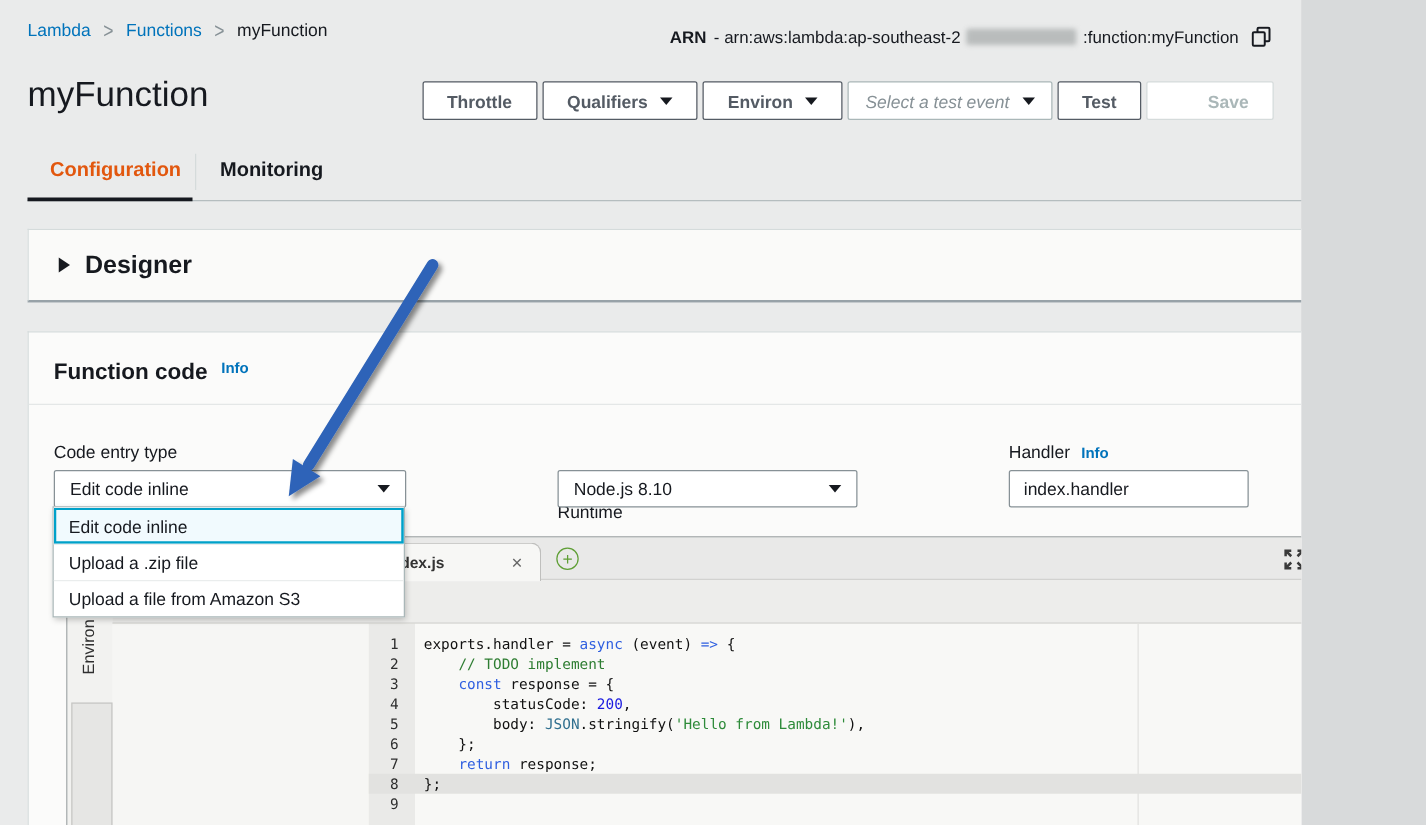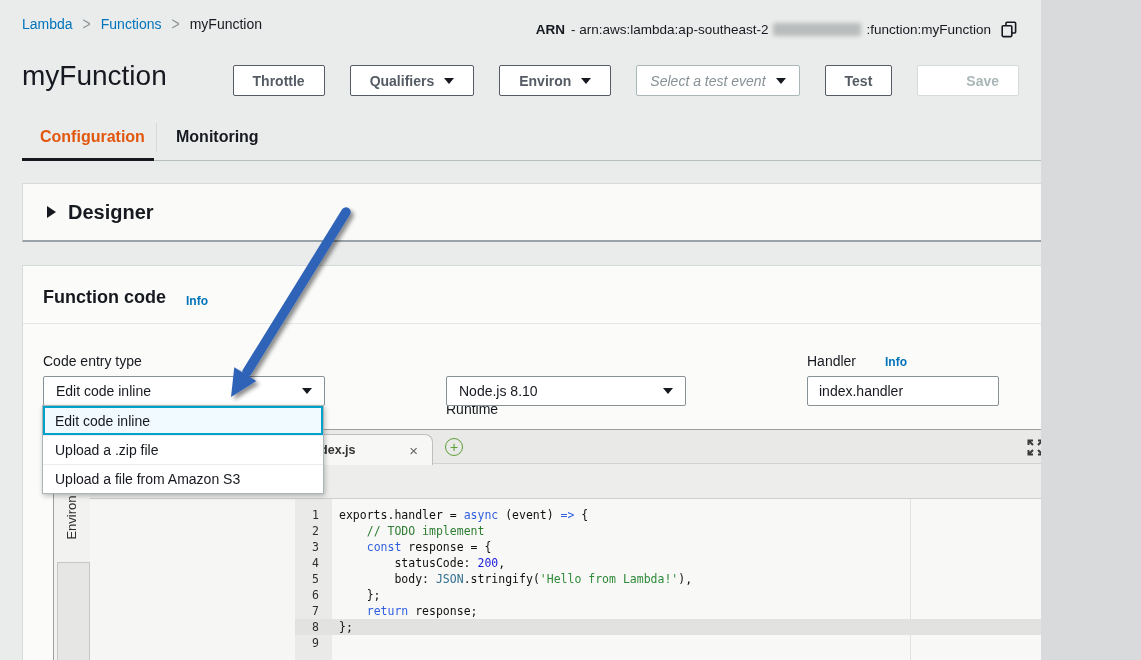--- a/index.html
+++ b/index.html
@@ -14,21 +14,21 @@
   .crumb-link{ color:#0073bb; cursor:pointer;}
   .crumb-sep{ color:#879196; font-size:14px; transform:scaleY(1.25); }
   .crumb-current{ color:#16191f; }
   
   .arn{ position:absolute; top:21px; right:24px; display:flex; align-items:center; gap:4px; font-size:13.5px; color:#16191f;}
   .arn b{ margin-right:2px;margin-left:16px; }
   .arn-redacted{ width:88px; height:13px; background:#b9bcbc; border-radius:2px; filter:blur(2px); margin:0 1px;}
   .copy-icon{ margin-left:6px; cursor:pointer; display:flex; }
   
   .page-title{ position:absolute; left:22px; top:60px; font-size:28px; font-weight:400; color:#16191f;}
-  .toolbar{ position:absolute; top:65px; right:22px; display:flex; gap:25px; border-radius:11px;}
+  .toolbar{ position:absolute; top:65px; right:22px; display:flex; gap:4px; border-radius:11px;}
   .btn{ background:#fff; border:1px solid #545b64; color:#545b64; font-weight:bold; font-size:14px;
         height:31px; padding:0 19px; display:flex; align-items:center; gap:10px; border-radius:2px; cursor:pointer; white-space:nowrap;}
   .btn .caret{ border-top-color:#16191f; }
   .btn-select{ border-color:#aab7b8; color:#879196; font-style:italic; font-weight:400; padding:0 13px;}
   .btn-disabled{ border-color:#d5dbdb; color:#aab7b8; cursor:default;padding-left:48px;}
   .caret{ width:0; height:0; border-left:5px solid transparent; border-right:5px solid transparent; border-top:6px solid #16191f;}
   
   .tab-config{ position:absolute; left:40px; top:128px; font-size:16px; font-weight:bold; color:#e2570e; cursor:pointer;}
   .tab-sep{ position:absolute; left:156px; top:123px; width:1px; height:29px; background:#d5dbdb;}
   .tab-mon{ position:absolute; left:176px; top:128px; font-size:16px; font-weight:bold; color:#16191f; cursor:pointer;}
@@ -36,23 +36,23 @@
   .tabs-active-bar{ position:absolute; left:22px; top:158px; width:132px; height:3px; background:#16191f;}
   
   .designer{ position:absolute; left:22px; top:183px; width:1097px; height:59px;
              background:#fafaf9; border:1px solid #d5dbdb; border-bottom:2px solid #98a2a8;
              display:flex; align-items:center; padding-left:24px; gap:12px; cursor:pointer;}
   .tri-right{ width:0; height:0; border-top:6px solid transparent; border-bottom:6px solid transparent; border-left:9px solid #16191f;}
   .designer-title{ font-size:20px; font-weight:bold; }
   
   .fc-panel{ position:absolute; left:22px; top:265px; width:1097px; height:395px;
              background:#fbfbfa; border:1px solid #d5dbdb; border-bottom:none;}
-  .fc-header{ position:absolute; left:20px; top:21px; display:flex; align-items:flex-end; }
+  .fc-header{ position:absolute; left:20px; top:21px; display:flex; align-items:flex-start; gap:11px;}
   .fc-title{ font-size:18px; font-weight:bold;}
-  .info-link{ font-size:12px; font-weight:bold; color:#0073bb; cursor:pointer;margin-left:20px;}
+  .info-link{ font-size:12px; font-weight:bold; color:#0073bb; cursor:pointer;}
   .fc-divider{ position:absolute; left:0; top:57px; width:100%; height:1px; background:#e4e7e7;}
   .field-label{ position:absolute; top:87px; font-size:14px; color:#16191f;}
   .lbl-cet{ left:20px; } .lbl-runtime{ left:423px;margin-top:48px; } .lbl-handler{ left:784px; display:flex; gap:9px; align-items:baseline;}
   .sel{ position:absolute; top:110px; height:30px; background:#fff; border:1px solid #879196; border-radius:2px;
         display:flex; align-items:center; justify-content:space-between; padding:0 12px; font-size:14px; color:#16191f; cursor:pointer;}
   .sel-cet{ left:20px; width:282px; }
   .sel-runtime{ left:423px; width:240px; }
   .input-handler{ position:absolute; left:784px; top:110px; width:192px; height:30px; background:#fff;
         border:1px solid #879196; border-radius:2px; padding:0 11px; font-size:14px; color:#16191f;
         font-family:"Liberation Sans", sans-serif;}

